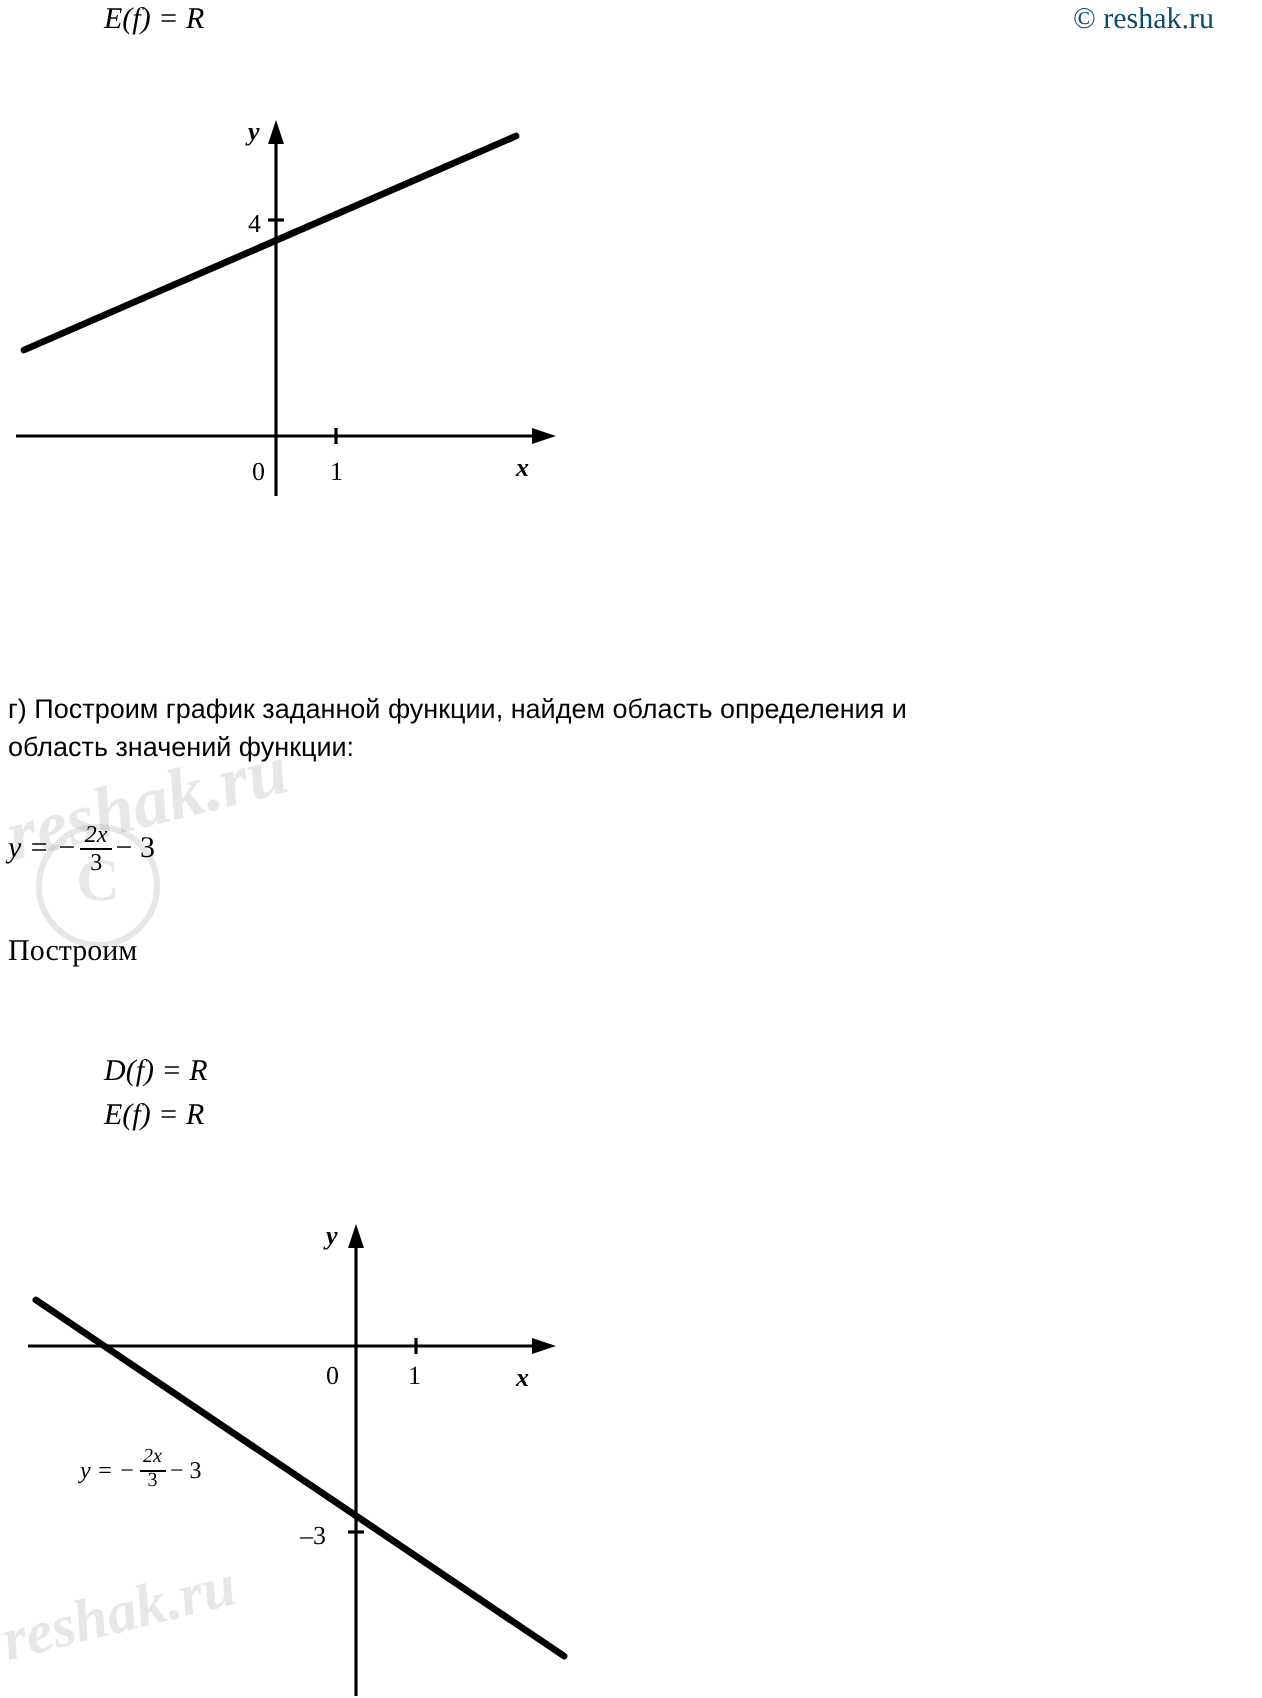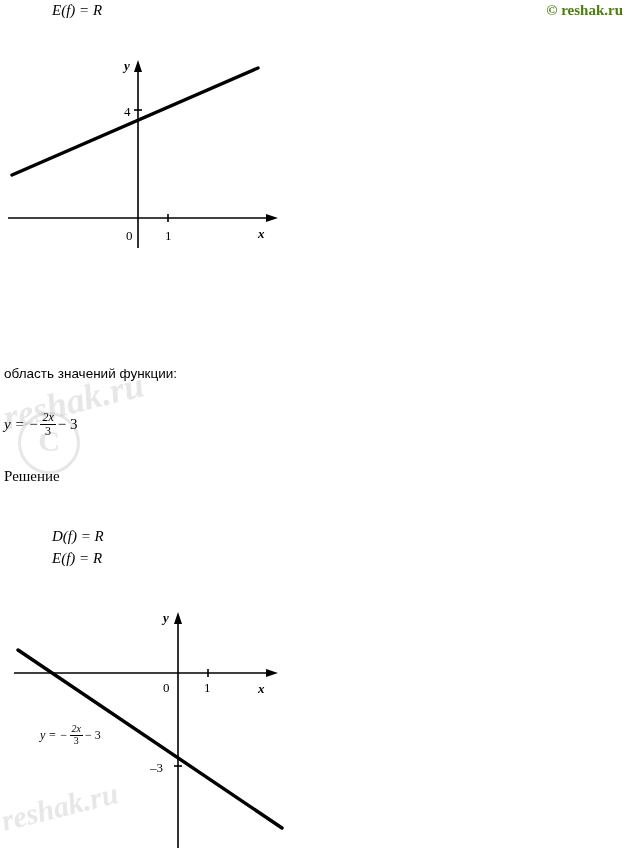--- a/index.html
+++ b/index.html
@@ -19,26 +19,26 @@
   .page {
     position: absolute;
     left: 0; top: 0;
     width: 631px;
     height: 849px;
   }
 
   
   .watermark-top {
     position: absolute;
-    right: 8px;
+    right: 24px;
     top: 2px;
     font-family: "Liberation Serif", serif;
     font-size: 15px;
-    font-weight: bold;
-    color: #4d7c0f;
+    font-weight: normal;
+    color: #0c4a6e;
     white-space: nowrap;
   }
   .wm-ghost {
     position: absolute;
     color: rgba(120,120,120,0.18);
     font-family: "Liberation Serif", serif;
     font-weight: bold;
     font-style: italic;
     white-space: nowrap;
     pointer-events: none;
@@ -169,27 +169,28 @@
       <line x1="12" y1="127" x2="258" y2="20" stroke="#000" stroke-width="3.4" stroke-linecap="round"></line>
 
       <text class="axis-label" x="124" y="22">y</text>
       <text class="axis-label" x="258" y="190">x</text>
       <text class="tick-label" x="124" y="68">4</text>
       <text class="tick-label" x="126" y="192">0</text>
       <text class="tick-label" x="165" y="192">1</text>
     </svg>
   </div>
 
+  <div class="textline" style="left:4px; top:345px; width:600px;">г) Построим график заданной функции, найдем область определения и</div>
   <div class="textline" style="left:4px; top:364px; width:600px;">область значений функции:</div>
 
   <div class="plain" style="left:4px; top:412px;">
     <span style="font-style:italic;">y = −</span><span class="frac"><span class="num">2x</span><span class="den">3</span></span><span style="font-style:normal;">− 3</span>
   </div>
 
-  <div class="plain" style="left:4px; top:468px;">Решение</div>
+  <div class="plain" style="left:4px; top:468px;">Построим</div>
 
   <div class="mathline" style="left:4px; top:528px;">D(f) = R</div>
   <div class="mathline" style="left:4px; top:550px;">E(f) = R</div>
 
   <div class="graph" style="left:0px; top:600px;">
     <svg width="320" height="250" viewBox="0 0 320 250">
 
       <line x1="14" y1="73" x2="268" y2="73" stroke="#000" stroke-width="1.6"></line>
       <polygon points="278,73 266,69 266,77" fill="#000"></polygon>
 

